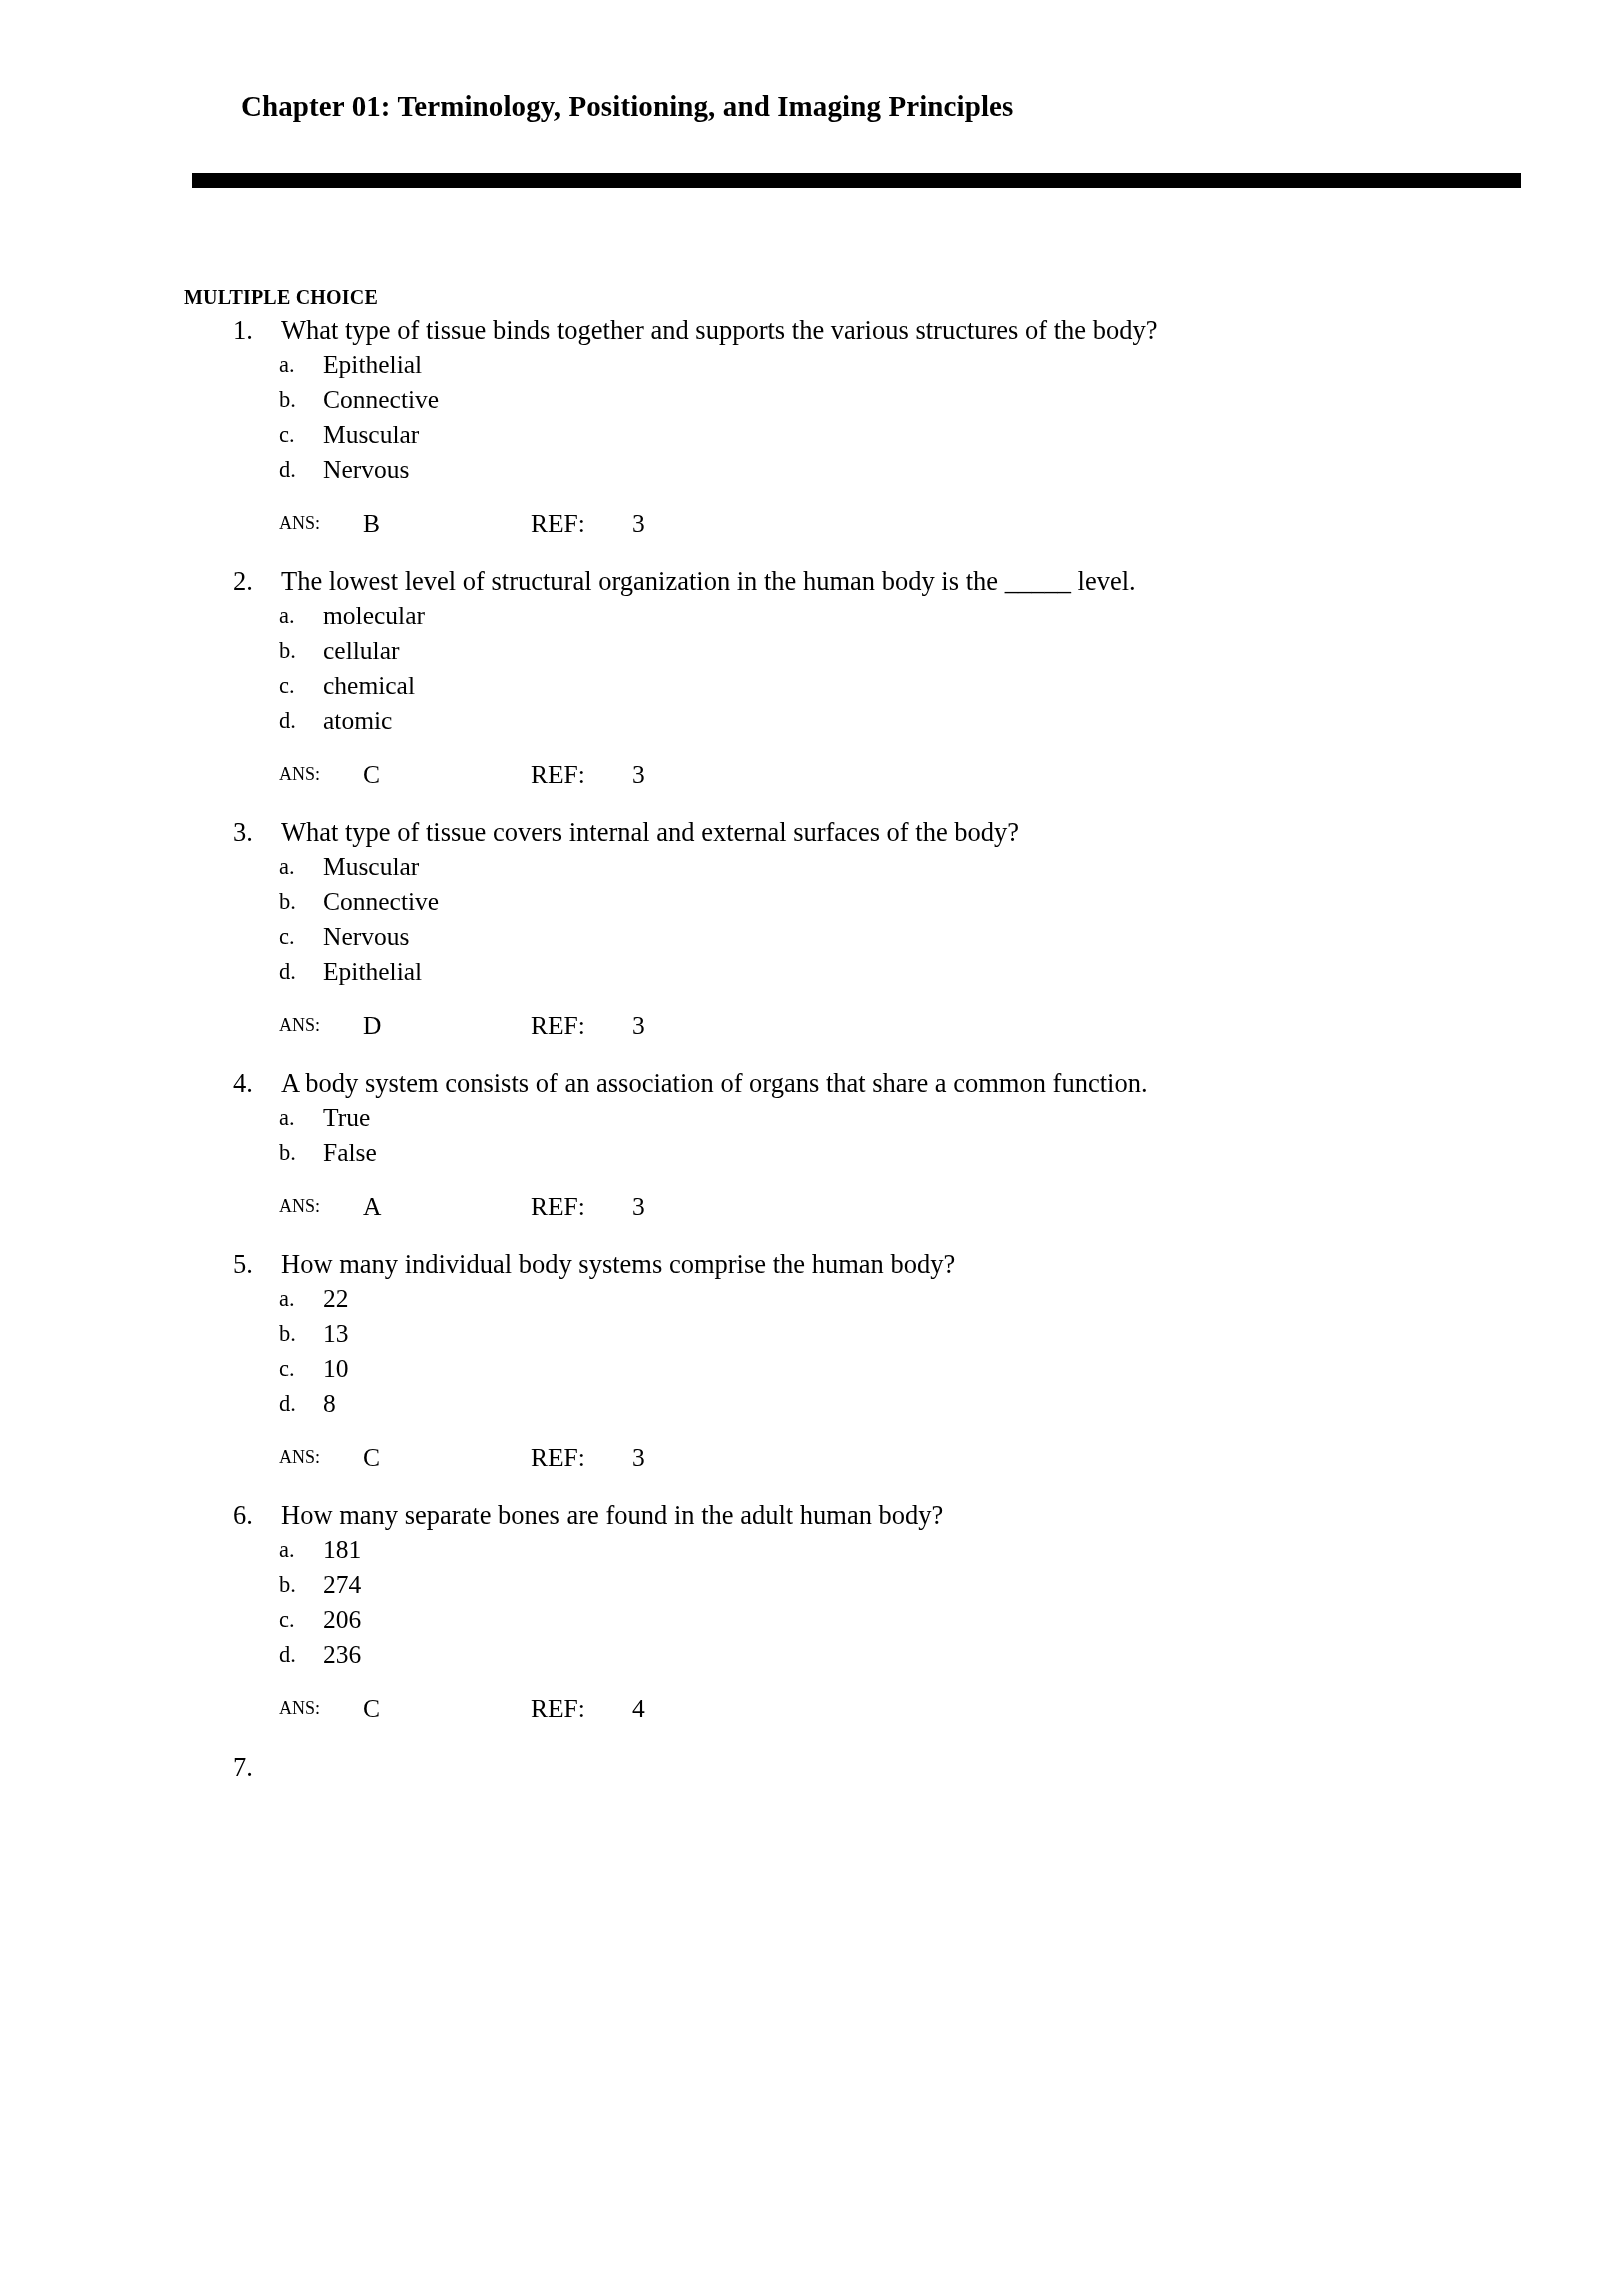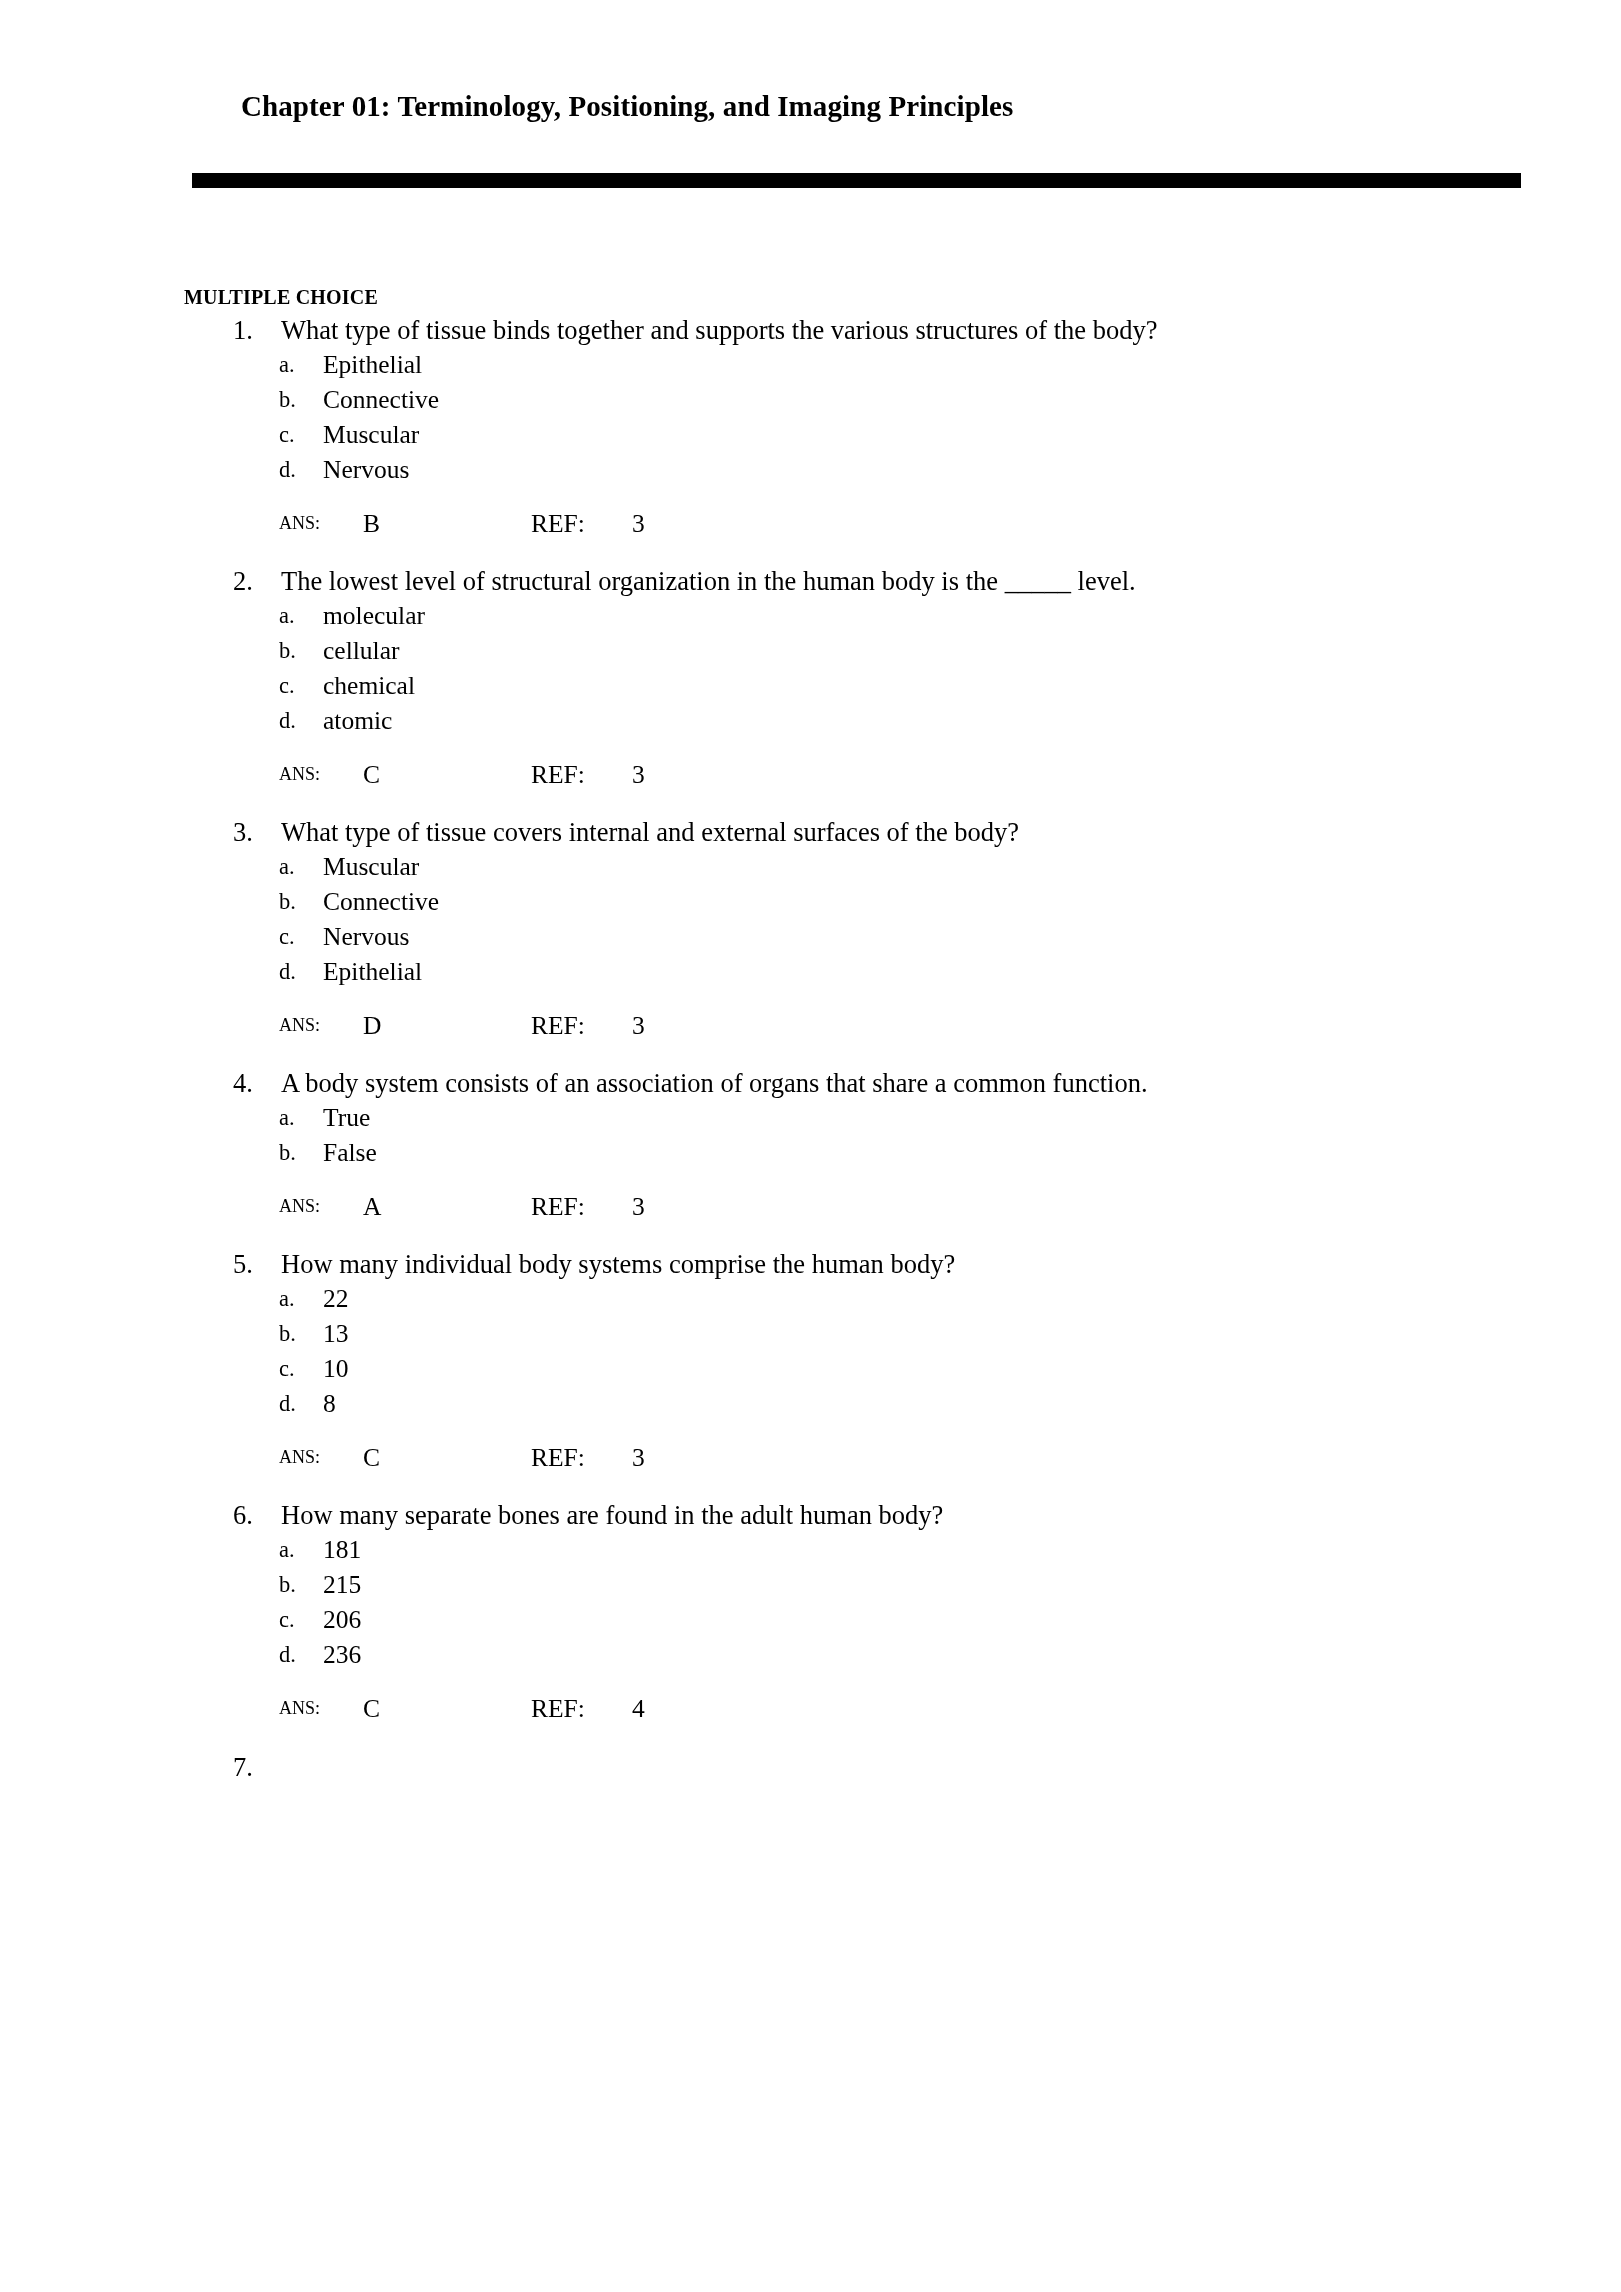--- a/index.html
+++ b/index.html
@@ -230,21 +230,21 @@
           <span class="ans-label">ANS:</span>
           <span class="ans-value">C</span>
           <span class="ref-label">REF:</span>
           <span class="ref-value">3</span>
         </div>
       </div>
       <div class="question-block">
         <div class="question-line"><span class="question-number">6.</span><span class="question-text">How many separate bones are found in the adult human body?</span></div>
         <div class="options">
           <div class="option-row"><span class="option-letter">a.</span><span class="option-text">181</span></div>
-          <div class="option-row"><span class="option-letter">b.</span><span class="option-text">215</span></div>
+          <div class="option-row"><span class="option-letter">b.</span><span class="option-text">274</span></div>
           <div class="option-row"><span class="option-letter">c.</span><span class="option-text">206</span></div>
           <div class="option-row"><span class="option-letter">d.</span><span class="option-text">236</span></div>
         </div>
         <div class="answer-row">
           <span class="ans-label">ANS:</span>
           <span class="ans-value">C</span>
           <span class="ref-label">REF:</span>
           <span class="ref-value">4</span>
         </div>
       </div>

